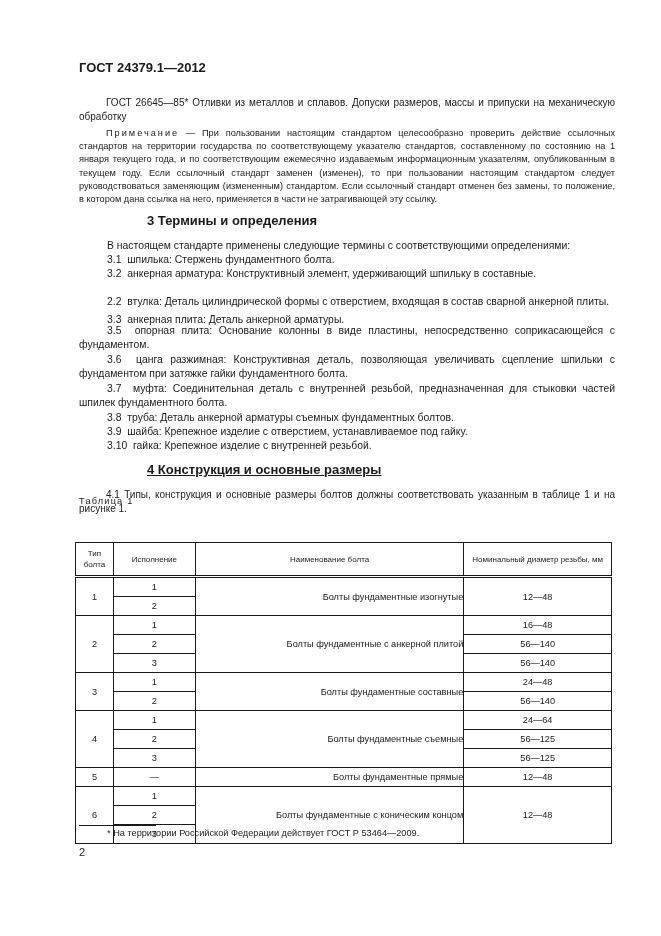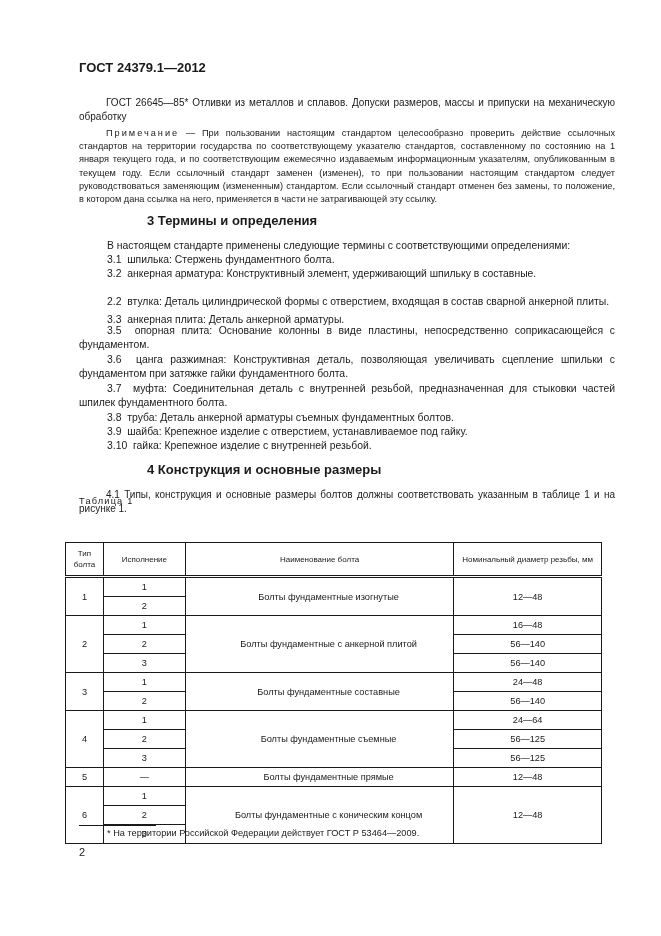--- a/index.html
+++ b/index.html
@@ -21,29 +21,29 @@
   .h2 {
     position: absolute; left: 107px; font-size: 13px; font-weight: bold; margin-left: 40px;
   }
   .term { position: absolute; left: 107px; font-size: 10.4px; line-height: 14.4px; }
   .termwrap { position: absolute; left: 79px; width: 536px; font-size: 10.4px; line-height: 14.4px; text-align: justify; text-indent: 28px; }
   b { font-weight: normal; }
   .table-caption {
     position: absolute; left: 79px; top: 496px; font-size: 9.2px; letter-spacing: 1.2px;
   }
   table.t1 {
-    position: absolute; left: 65px; top: 542px; width: 537px;
+    position: absolute; left: 75px; top: 542px; width: 537px;
     border-collapse: collapse; font-size: 9.2px;
   }
   table.t1 td, table.t1 th {
     border: 1px solid #1a1a1a; padding: 0; text-align: center; vertical-align: middle;
     height: 18px; font-weight: normal;
   }
   table.t1 th { font-size: 8px; line-height: 11px; height: 32px; border-bottom: 3px double #1a1a1a; }
-  table.t1 td.name { text-align: center; padding-left: 18px; }
+  table.t1 td.name { text-align: right; padding-left: 18px; }
   .footnote-rule {
     position: absolute; left: 79px; top: 825px; width: 77px; height: 0; border-top: 1px solid #1a1a1a;
   }
   .footnote {
     position: absolute; left: 107px; top: 828px; font-size: 9.2px;
   }
   .page-num {
     position: absolute; left: 79px; top: 846px; font-size: 11px;
   }
 </style>
@@ -63,21 +63,21 @@
 <div class="term" style="top:267px;"><span>3.2</span>&nbsp; <b>анкерная арматура:</b><span> Конструктивный элемент, удерживающий шпильку в составные.</span></div>
 <div class="term" style="top:281px;margin-top:32px;"><span>3.3</span>&nbsp; <b>анкерная плита:</b><span> Деталь анкерной арматуры.</span></div>
 <div class="termwrap" style="top:295px;"><span>2.2</span>&nbsp; <b>втулка:</b><span> Деталь цилиндрической формы с отверстием, входящая в состав сварной анкерной плиты.</span></div>
 <div class="termwrap" style="top:324px;"><span>3.5</span>&nbsp; <b>опорная плита:</b><span> Основание колонны в виде пластины, непосредственно соприкасающейся с фундаментом.</span></div>
 <div class="termwrap" style="top:353px;"><span>3.6</span>&nbsp; <b>цанга разжимная:</b><span> Конструктивная деталь, позволяющая увеличивать сцепление шпильки с фундаментом при затяжке гайки фундаментного болта.</span></div>
 <div class="termwrap" style="top:382px;"><span>3.7</span>&nbsp; <b>муфта:</b><span> Соединительная деталь с внутренней резьбой, предназначенная для стыковки частей шпилек фундаментного болта.</span></div>
 <div class="term" style="top:411px;"><span>3.8</span>&nbsp; <b>труба:</b><span> Деталь анкерной арматуры съемных фундаментных болтов.</span></div>
 <div class="term" style="top:425px;"><span>3.9</span>&nbsp; <b>шайба:</b><span> Крепежное изделие с отверстием, устанавливаемое под гайку.</span></div>
 <div class="term" style="top:439px;text-align:center;"><span>3.10</span>&nbsp; <b>гайка:</b><span> Крепежное изделие с внутренней резьбой.</span></div>
 
-<div class="h2" style="top:462px;">4  Конструкция и основные размеры</div>
+<div class="h2" style="top:462px;text-decoration:underline;">4  Конструкция и основные размеры</div>
 <div class="p indent" style="top:488px;">4.1  Типы, конструкция и основные размеры болтов должны соответствовать указанным в таблице 1 и на рисунке 1.</div>
 
 <div class="table-caption">Таблица 1</div>
 
 <table class="t1">
   <colgroup>
     <col style="width:38px">
       <col style="width:82px">
       <col style="width:269px">
       <col style="width:148px">

